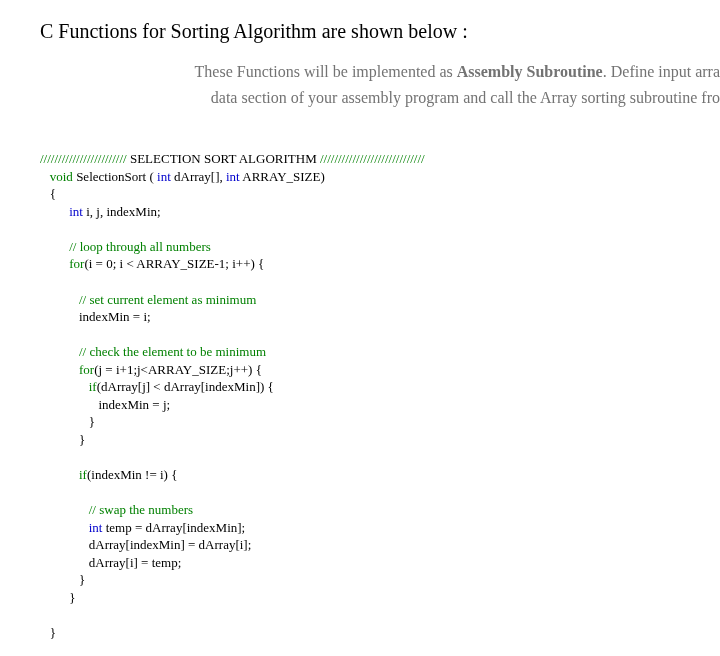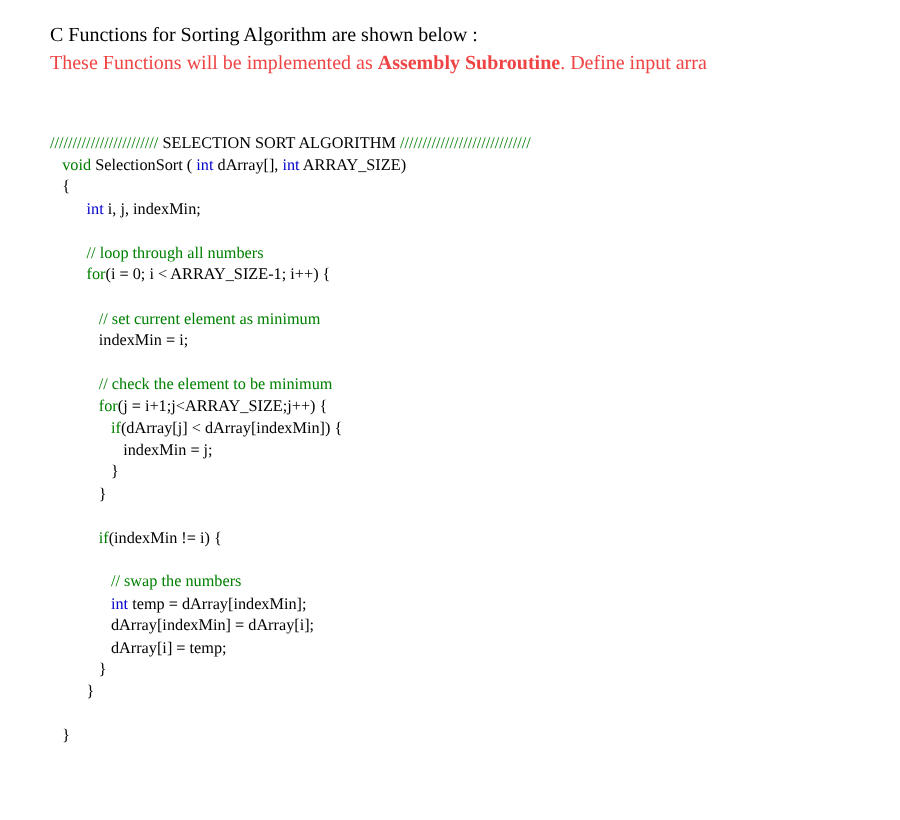--- a/index.html
+++ b/index.html
@@ -8,29 +8,31 @@
       box-sizing: border-box;
     }
     body {
       font-family: Georgia, 'Times New Roman', serif;
       background: #fff;
       width: 720px;
       padding: 20px 0 20px 40px;
       overflow: hidden;
     }
     .heading {
-      font-size: 16px;
+      font-size: 20px;
       color: #000;
+      margin-bottom: 16px;
     }
     .para {
       font-size: 16px;
-      color: #ef4444;
+      color: #737373;
       line-height: 1.6;
-      margin-bottom: 16px;
+      margin-bottom: 40px;
       white-space: nowrap;
+      text-align: right;
     }
     .bold {
       font-weight: bold;
     }
     .code-block {
       font-family: Liberation Serif, serif;
       font-size: 13px;
       line-height: 1.35;
       white-space: pre;
       color: #000;
@@ -40,21 +42,21 @@
     .cm { color: #008000; }
     .sep { color: #008000; }
   </style>
 </head>
 <body>
 
 <div class="heading">C Functions for Sorting Algorithm are shown below :</div>
 
 <div class="para">
   <span>These Functions will be implemented as </span><span class="bold">Assembly Subroutine</span><span>. Define input arra</span><br>
-  <br>
+  <span>data section of your assembly program and call the Array sorting subroutine fro</span><br>
 </div>
 
 <div class="code-block"><span class="sep">////////////////////////</span><span> SELECTION SORT ALGORITHM </span><span class="sep">/////////////////////////////</span>
 <span>   </span><span class="kw">void</span><span> SelectionSort ( </span><span class="ty">int</span><span> dArray[], </span><span class="ty">int</span><span> ARRAY_SIZE)</span>
 <span>   {</span>
 <span>         </span><span class="ty">int</span><span> i, j, indexMin;</span>
 <span></span>
 <span>         </span><span class="cm">// loop through all numbers</span>
 <span>         </span><span class="kw">for</span><span>(i = 0; i &lt; ARRAY_SIZE-1; i++) {</span>
 <span></span>

